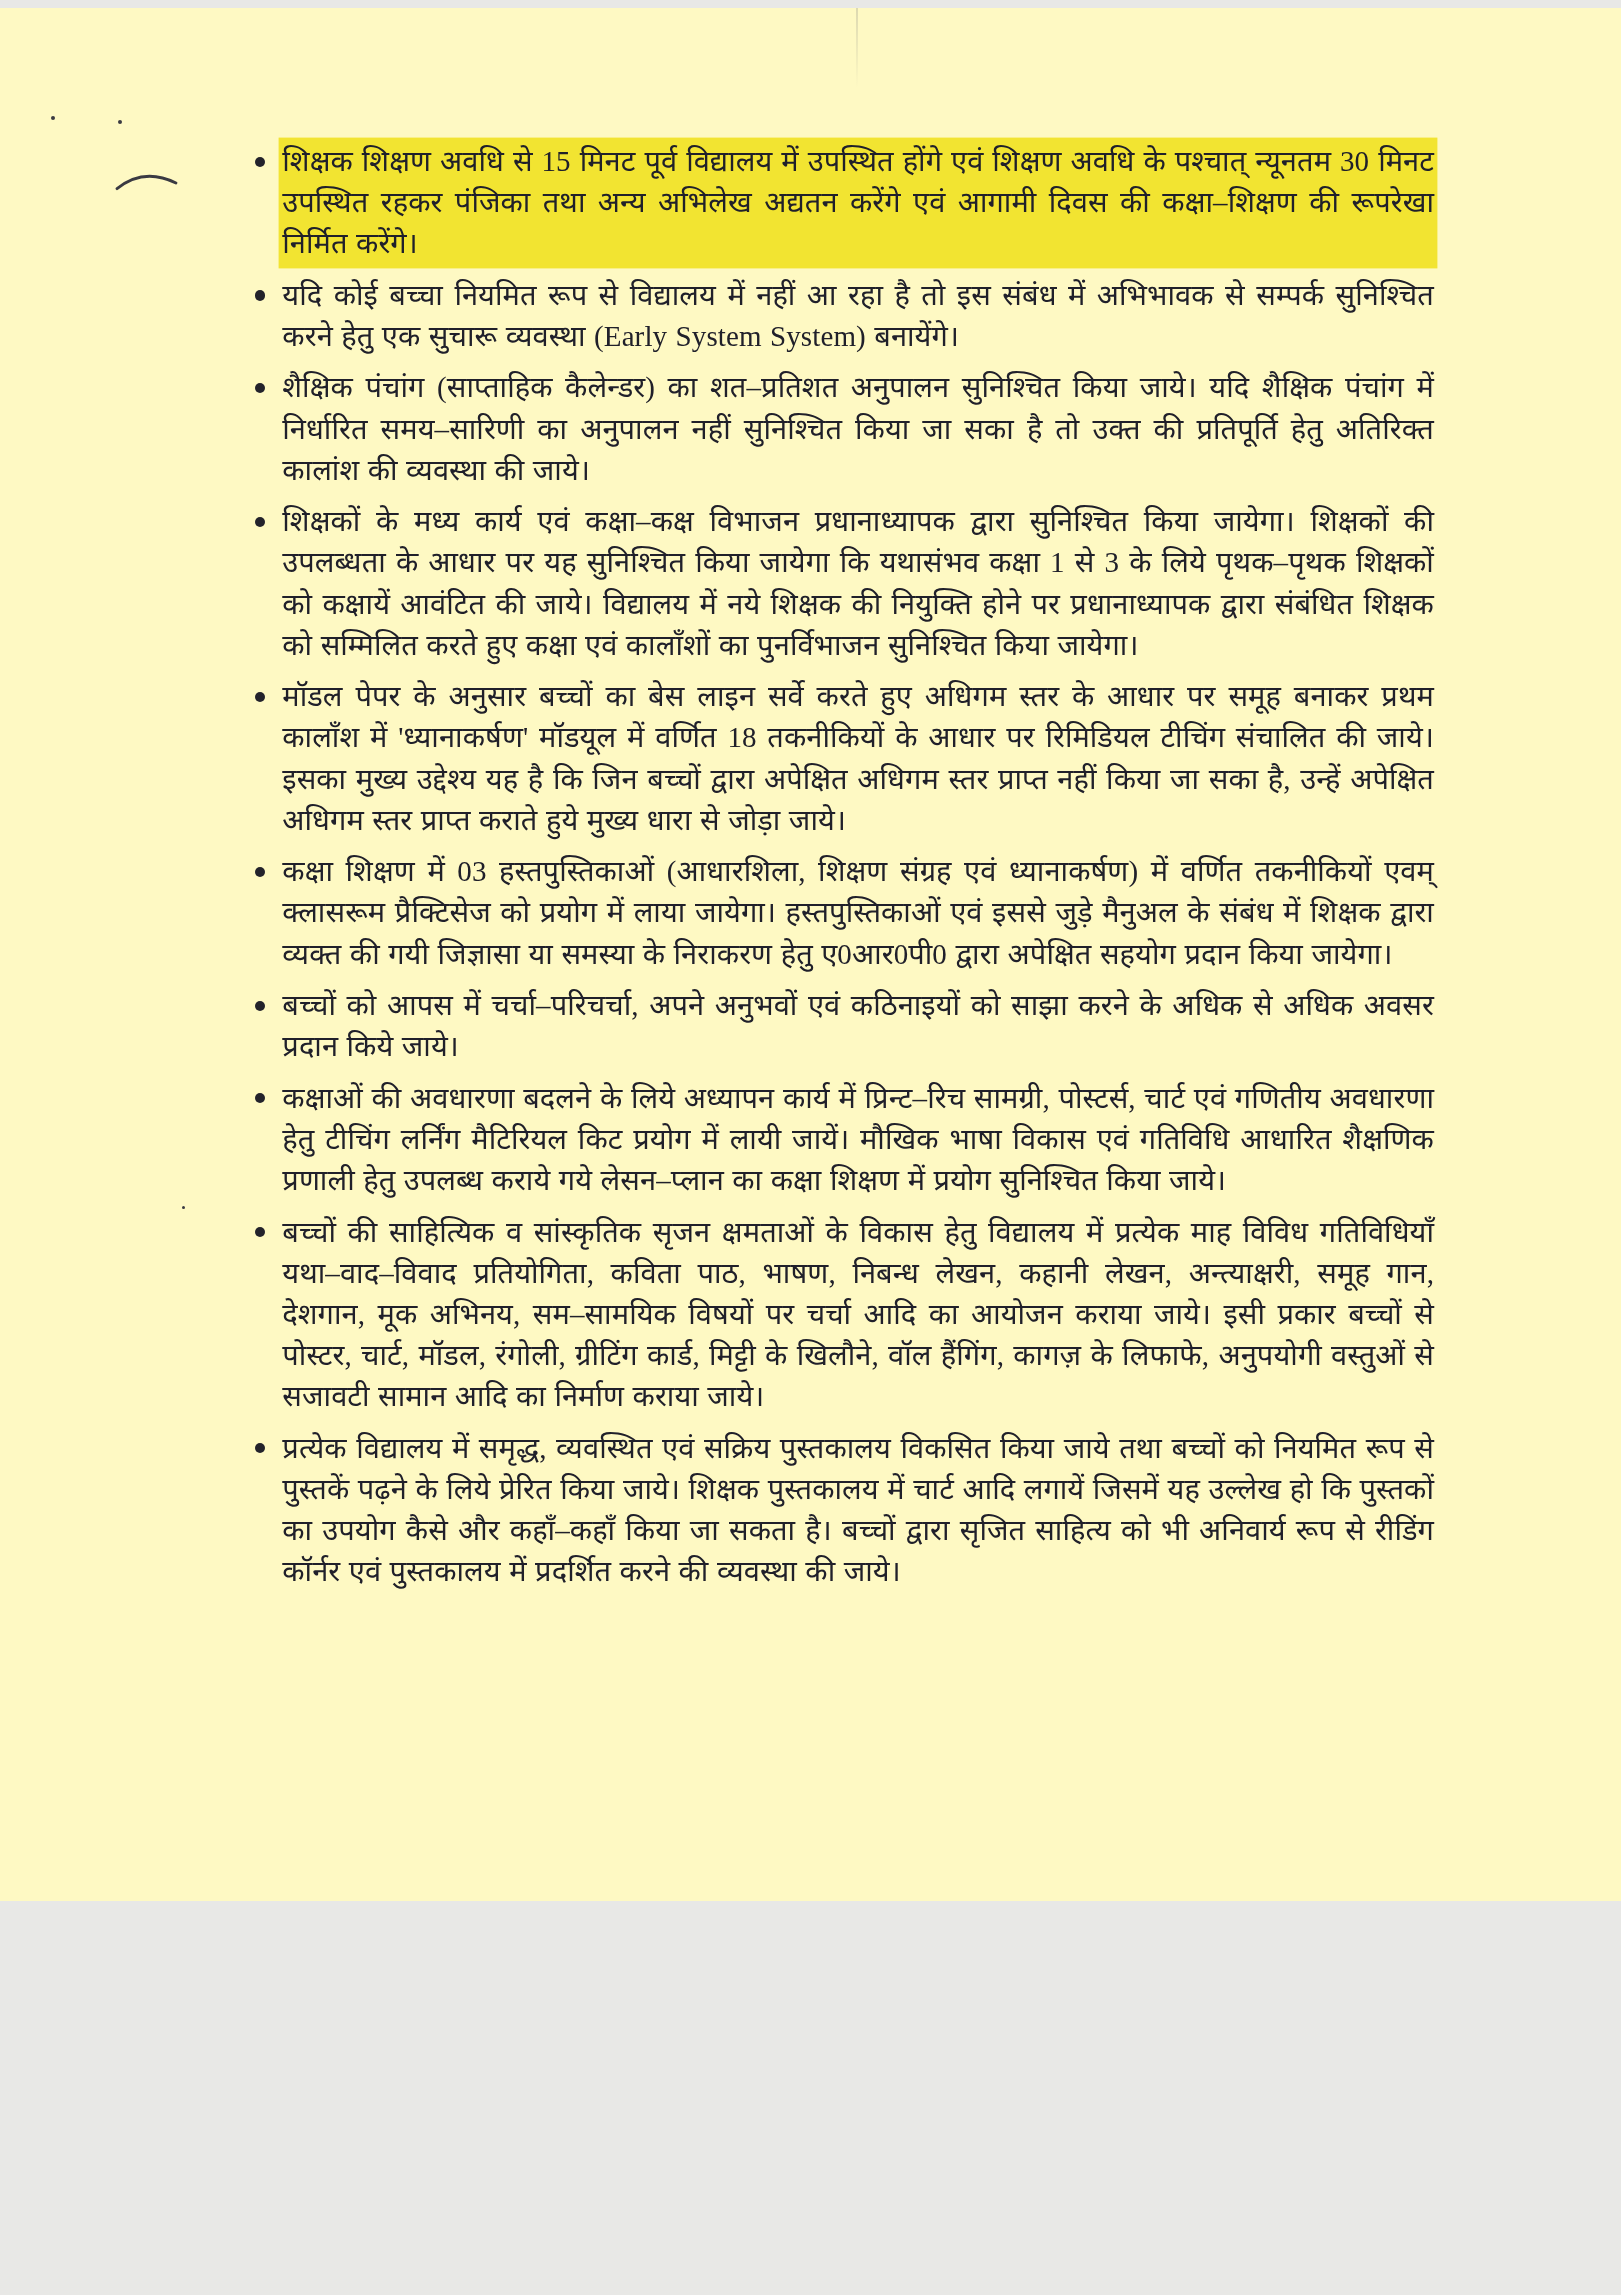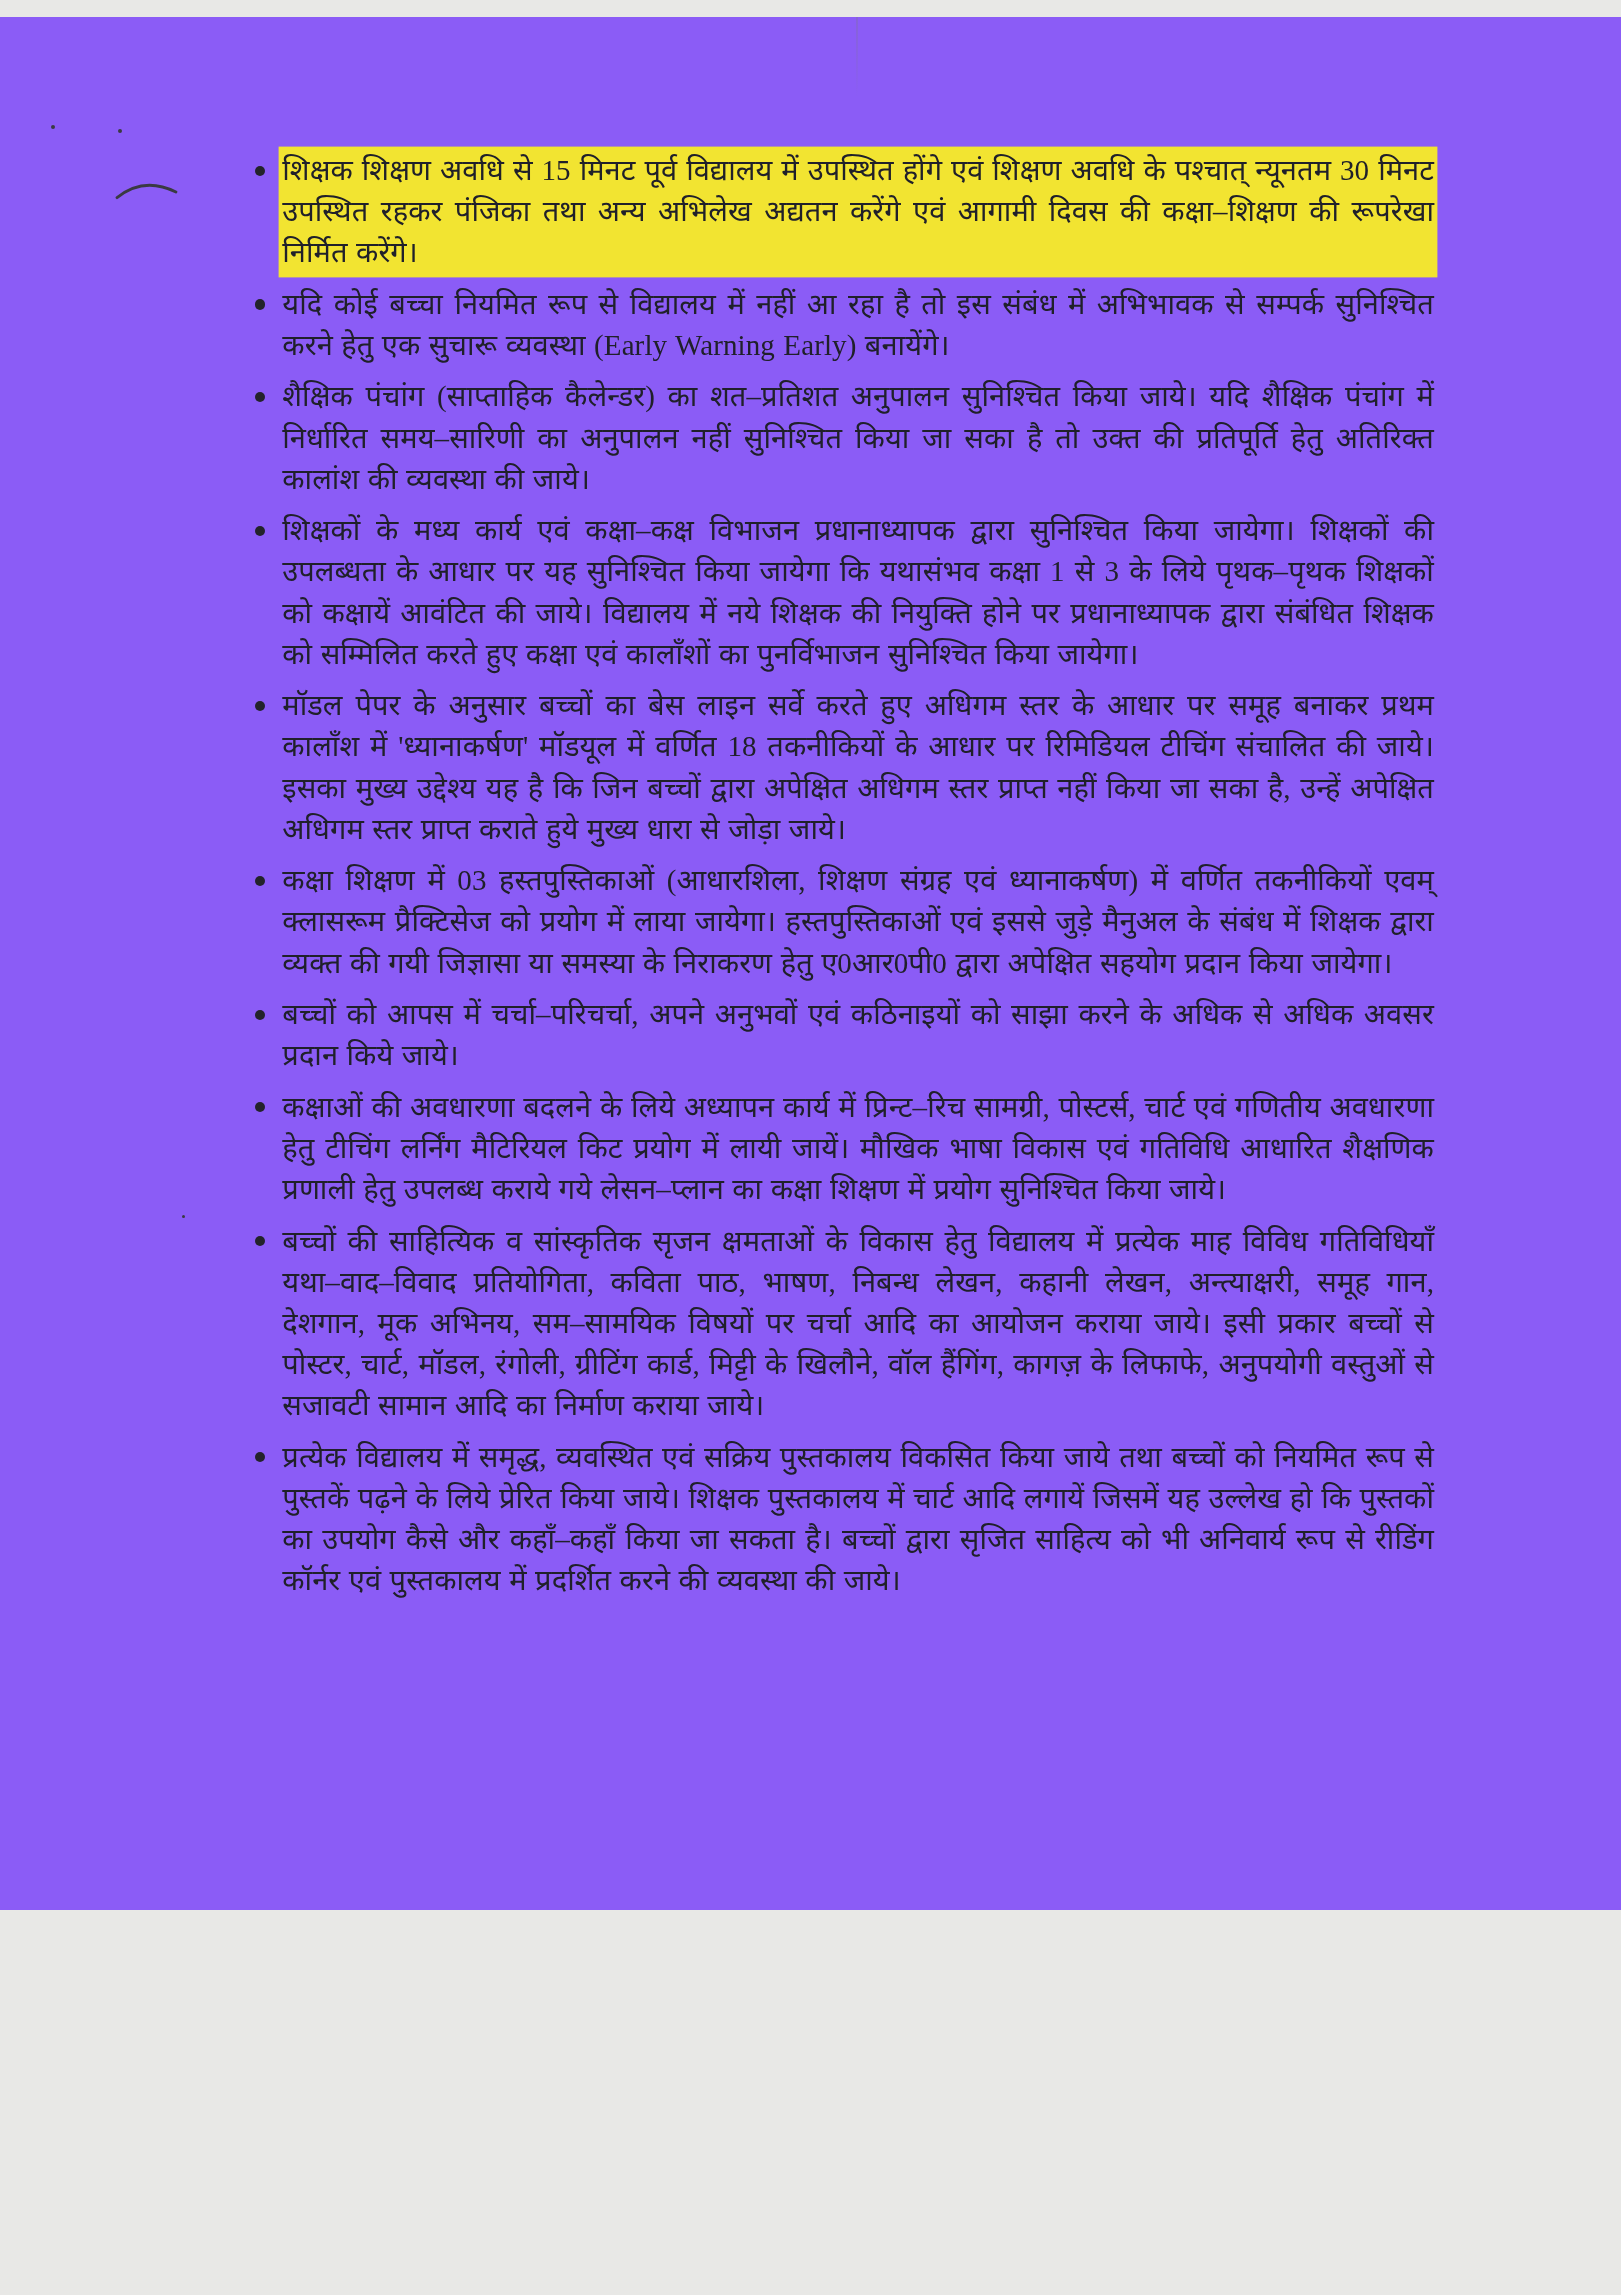--- a/index.html
+++ b/index.html
@@ -4,22 +4,22 @@
 <style>
   html, body {
     margin: 0;
     padding: 0;
     background: #e8e8e6;
   }
   .page {
     position: relative;
     width: 1622px;
     height: 1893px;
-    margin: 17px auto;
-    background: #8b5cf6;
+    margin: 8px auto;
+    background: #fef9c3;
     overflow: hidden;
     font-family: "Liberation Serif", "DejaVu Serif", serif;
     color: #20202a;
   }
   
   .fold-line {
     position: absolute;
     left: 856px;
     top: 0;
     width: 1.7px;
@@ -106,21 +106,21 @@
   <div class="content">
     <ul class="bullets">
 
       <li class="bullet">
         <span class="bullet-marker"></span>
         <span class="bullet-text hl">शिक्षक शिक्षण अवधि से 15 मिनट पूर्व विद्यालय में उपस्थित होंगे एवं शिक्षण अवधि के पश्चात् न्यूनतम 30 मिनट उपस्थित रहकर पंजिका तथा अन्य अभिलेख अद्यतन करेंगे एवं आगामी दिवस की कक्षा–शिक्षण की रूपरेखा निर्मित करेंगे।</span>
       </li>
 
       <li class="bullet">
         <span class="bullet-marker"></span>
-        <span class="bullet-text">यदि कोई बच्चा नियमित रूप से विद्यालय में नहीं आ रहा है तो इस संबंध में अभिभावक से सम्पर्क सुनिश्चित करने हेतु एक सुचारू व्यवस्था (Early Warning Early) बनायेंगे।</span>
+        <span class="bullet-text">यदि कोई बच्चा नियमित रूप से विद्यालय में नहीं आ रहा है तो इस संबंध में अभिभावक से सम्पर्क सुनिश्चित करने हेतु एक सुचारू व्यवस्था (Early System System) बनायेंगे।</span>
       </li>
 
       <li class="bullet">
         <span class="bullet-marker"></span>
         <span class="bullet-text">शैक्षिक पंचांग (साप्ताहिक कैलेन्डर) का शत–प्रतिशत अनुपालन सुनिश्चित किया जाये। यदि शैक्षिक पंचांग में निर्धारित समय–सारिणी का अनुपालन नहीं सुनिश्चित किया जा सका है तो उक्त की प्रतिपूर्ति हेतु अतिरिक्त कालांश की व्यवस्था की जाये।</span>
       </li>
 
       <li class="bullet">
         <span class="bullet-marker"></span>
         <span class="bullet-text">शिक्षकों के मध्य कार्य एवं कक्षा–कक्ष विभाजन प्रधानाध्यापक द्वारा सुनिश्चित किया जायेगा। शिक्षकों की उपलब्धता के आधार पर यह सुनिश्चित किया जायेगा कि यथासंभव कक्षा 1 से 3 के लिये पृथक–पृथक शिक्षकों को कक्षायें आवंटित की जाये। विद्यालय में नये शिक्षक की नियुक्ति होने पर प्रधानाध्यापक द्वारा संबंधित शिक्षक को सम्मिलित करते हुए कक्षा एवं कालाँशों का पुनर्विभाजन सुनिश्चित किया जायेगा।</span>

